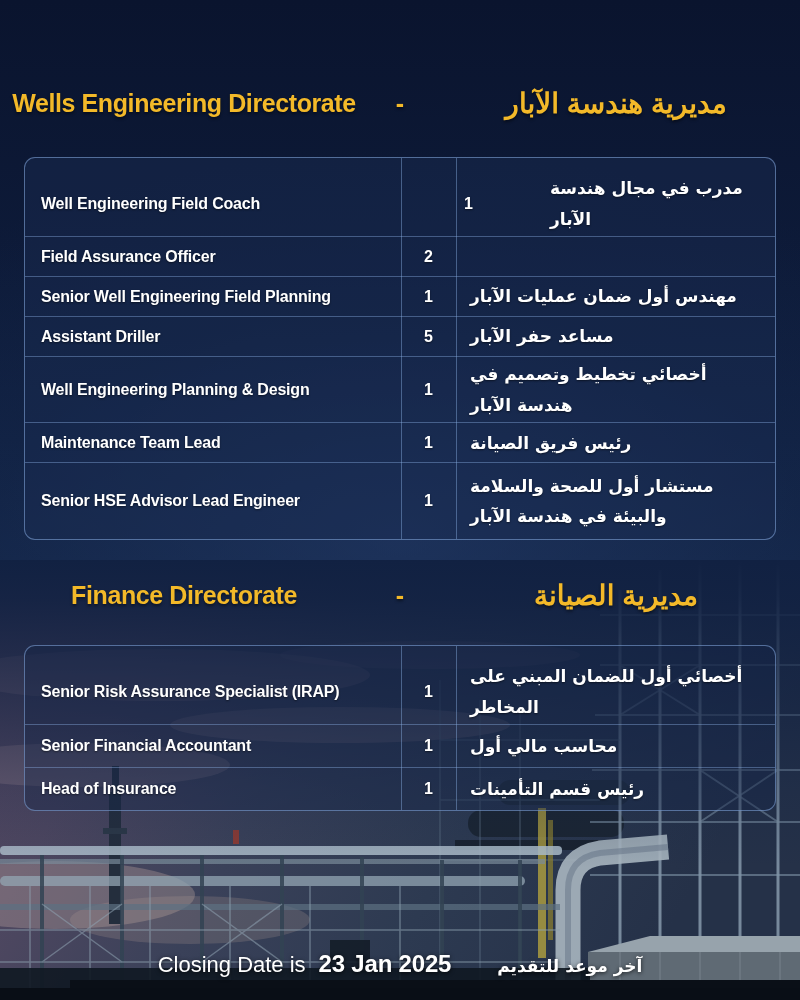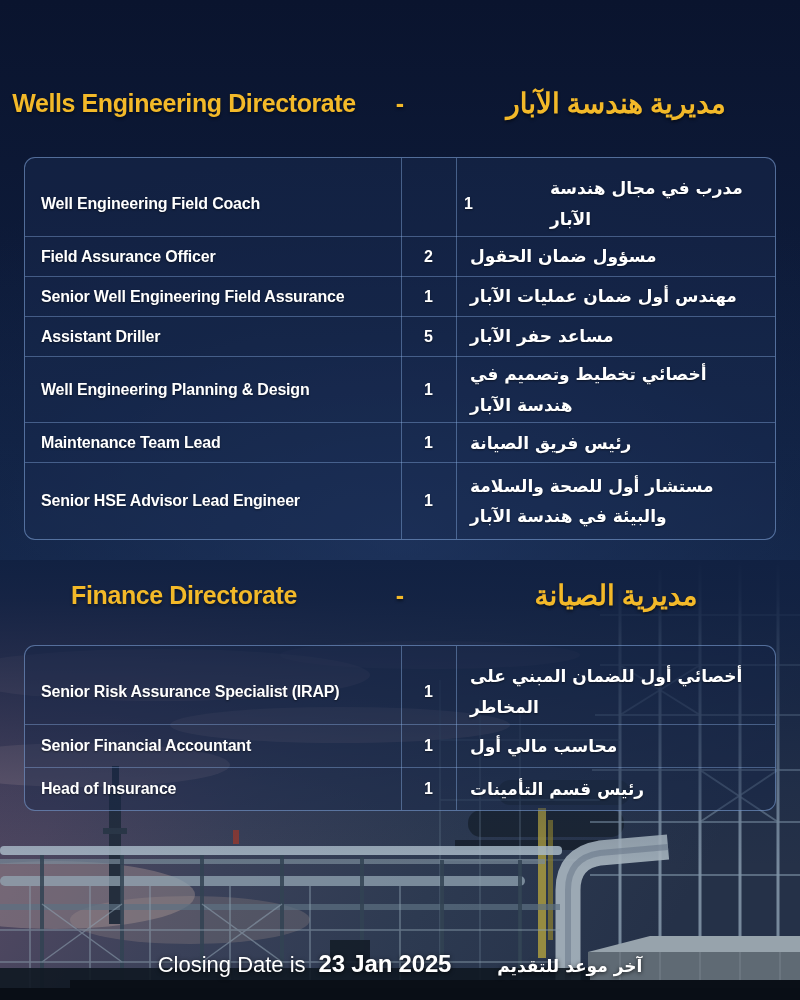--- a/index.html
+++ b/index.html
@@ -19,21 +19,21 @@
   }
   
   .section-title{
     position:absolute;left:0;width:100%;display:flex;align-items:center;
     color:#F3B929;font-weight:700;text-shadow:0 2px 3px rgba(0,0,0,.45);
   }
   .st-1{top:80px;height:46px;}
   .st-2{top:572px;height:46px;}
   .t-en{flex:1;text-align:center;font-size:25px;letter-spacing:-.4px;}
   .t-dash{width:64px;text-align:center;font-size:25px;}
-  .t-ar{flex:1;text-align:center;font-size:28px;direction:rtl;font-family:Liberation Serif, serif;}
+  .t-ar{flex:1;text-align:center;font-size:28px;direction:rtl;font-family:Liberation Sans, sans-serif;}
   
   .jobs-table{
     position:absolute;left:24px;width:752px;box-sizing:border-box;
     border:1px solid rgba(135,172,225,.55);border-radius:11px;overflow:hidden;
     background:rgba(27,45,82,.45);
   }
   .t1{top:157px;}
   .t2{top:645px;background:rgba(22,37,70,.38);}
   .vline{position:absolute;top:0;bottom:0;width:1px;background:rgba(135,172,225,.45);}
   .v1{left:376px;}
@@ -155,24 +155,23 @@
     <div class="vline v1"></div>
     <div class="vline v2"></div>
   <div class="job-row">
     <div class="cell en">Well Engineering Field Coach</div>
     <div class="cell count">1</div>
     <div class="cell ar-cell">مدرب في مجال هندسة الآبار</div>
   </div>
       <div class="job-row">
     <div class="cell en">Field Assurance Officer</div>
     <div class="cell count">2</div>
-    <div class="cell ar-cell">مسؤول ضمان الحقول</div>
-  </div>
-      <div class="job-row">
-    <div class="cell en">Senior Well Engineering Field Assurance</div>
+  </div>
+      <div class="job-row">
+    <div class="cell en">Senior Well Engineering Field Planning</div>
     <div class="cell count">1</div>
     <div class="cell ar-cell">مهندس أول ضمان عمليات الآبار</div>
   </div>
       <div class="job-row">
     <div class="cell en">Assistant Driller</div>
     <div class="cell count">5</div>
     <div class="cell ar-cell">مساعد حفر الآبار</div>
   </div>
       <div class="job-row">
     <div class="cell en">Well Engineering Planning &amp; Design</div>

